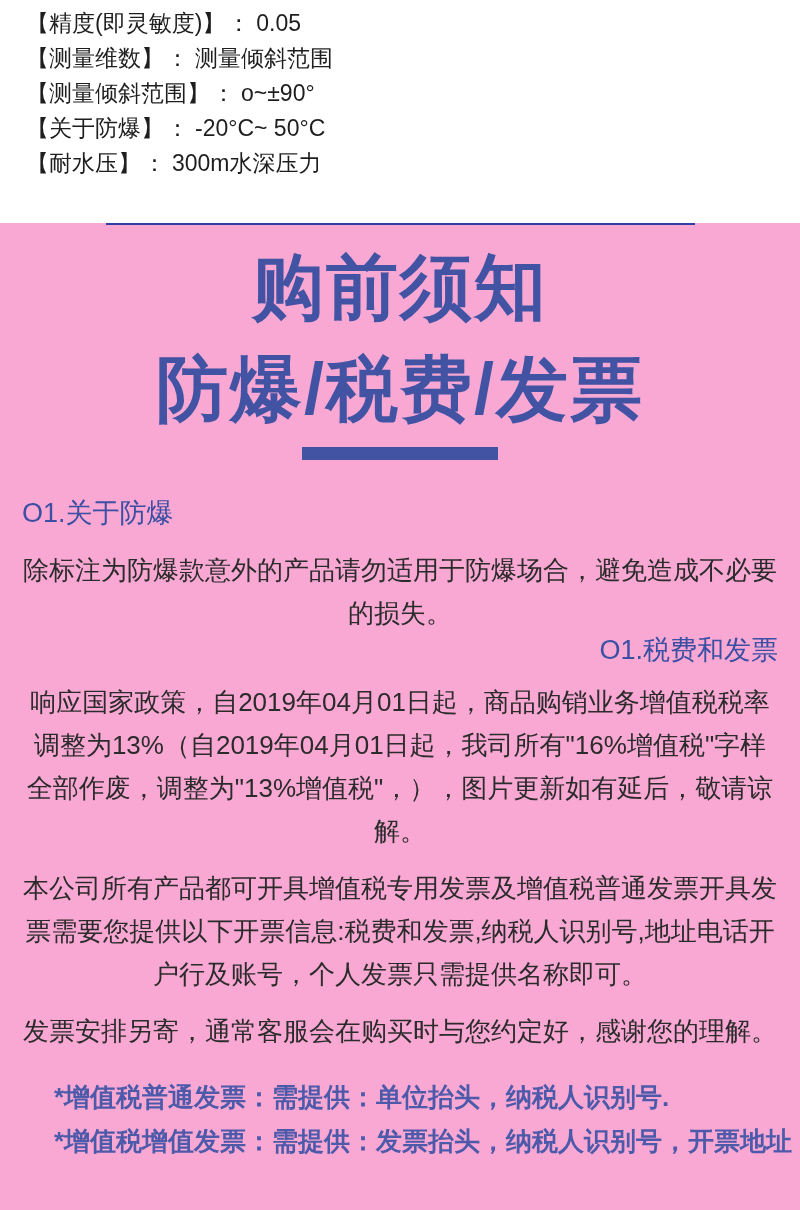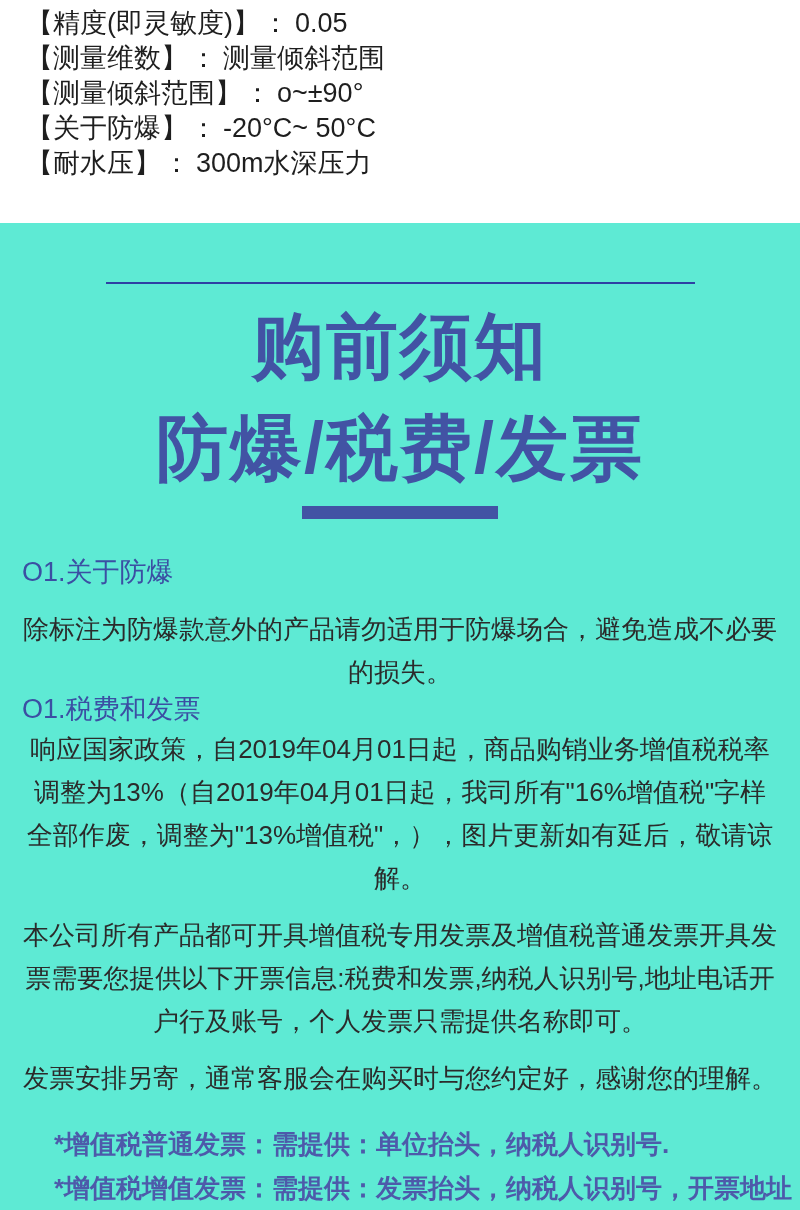--- a/index.html
+++ b/index.html
@@ -13,31 +13,30 @@
     background: #ffffff;
     overflow: hidden;
   }
   
   .specs {
     background: #ffffff;
     height: 223px;
     padding: 6px 0 0 26px;
   }
   .spec-row {
-    font-size: 27px;
+    font-size: 23px;
     line-height: 35px;
     color: #1e1e1e;
     white-space: nowrap;
   }
   .spec-colon { margin: 0 6px 0 2px; }
   
   .gray-section {
-    background: #5eead4;
+    background: #f9a8d4;
     height: 987px;
-    padding-top: 59px;
   }
   .title-rule {
     width: 589px;
     height: 2px;
     margin: 0 auto;
     background: #2e41a3;
   }
   .banner-title {
     margin-top: 22px;
     text-align: center;
@@ -66,21 +65,21 @@
   }
   .para {
     font-size: 26px;
     line-height: 43px;
     color: #2b2b2b;
     margin-bottom: 0;
     text-align: center;
   }
   .para + .section-heading { margin-top: 0; }
   .para.gap-after { margin-bottom: 14px; }
-  .section-heading.second { margin-bottom: 4px; }
+  .section-heading.second { margin-bottom: 16px; text-align: right; }
   .para.last { margin-bottom: 22px; }
   .notes {
     font-size: 26px;
     line-height: 44px;
     font-weight: 700;
     color: #4d5aaa;
   }
   .note-line { white-space: nowrap; margin-left: 32px; }
 </style>
 </head>

